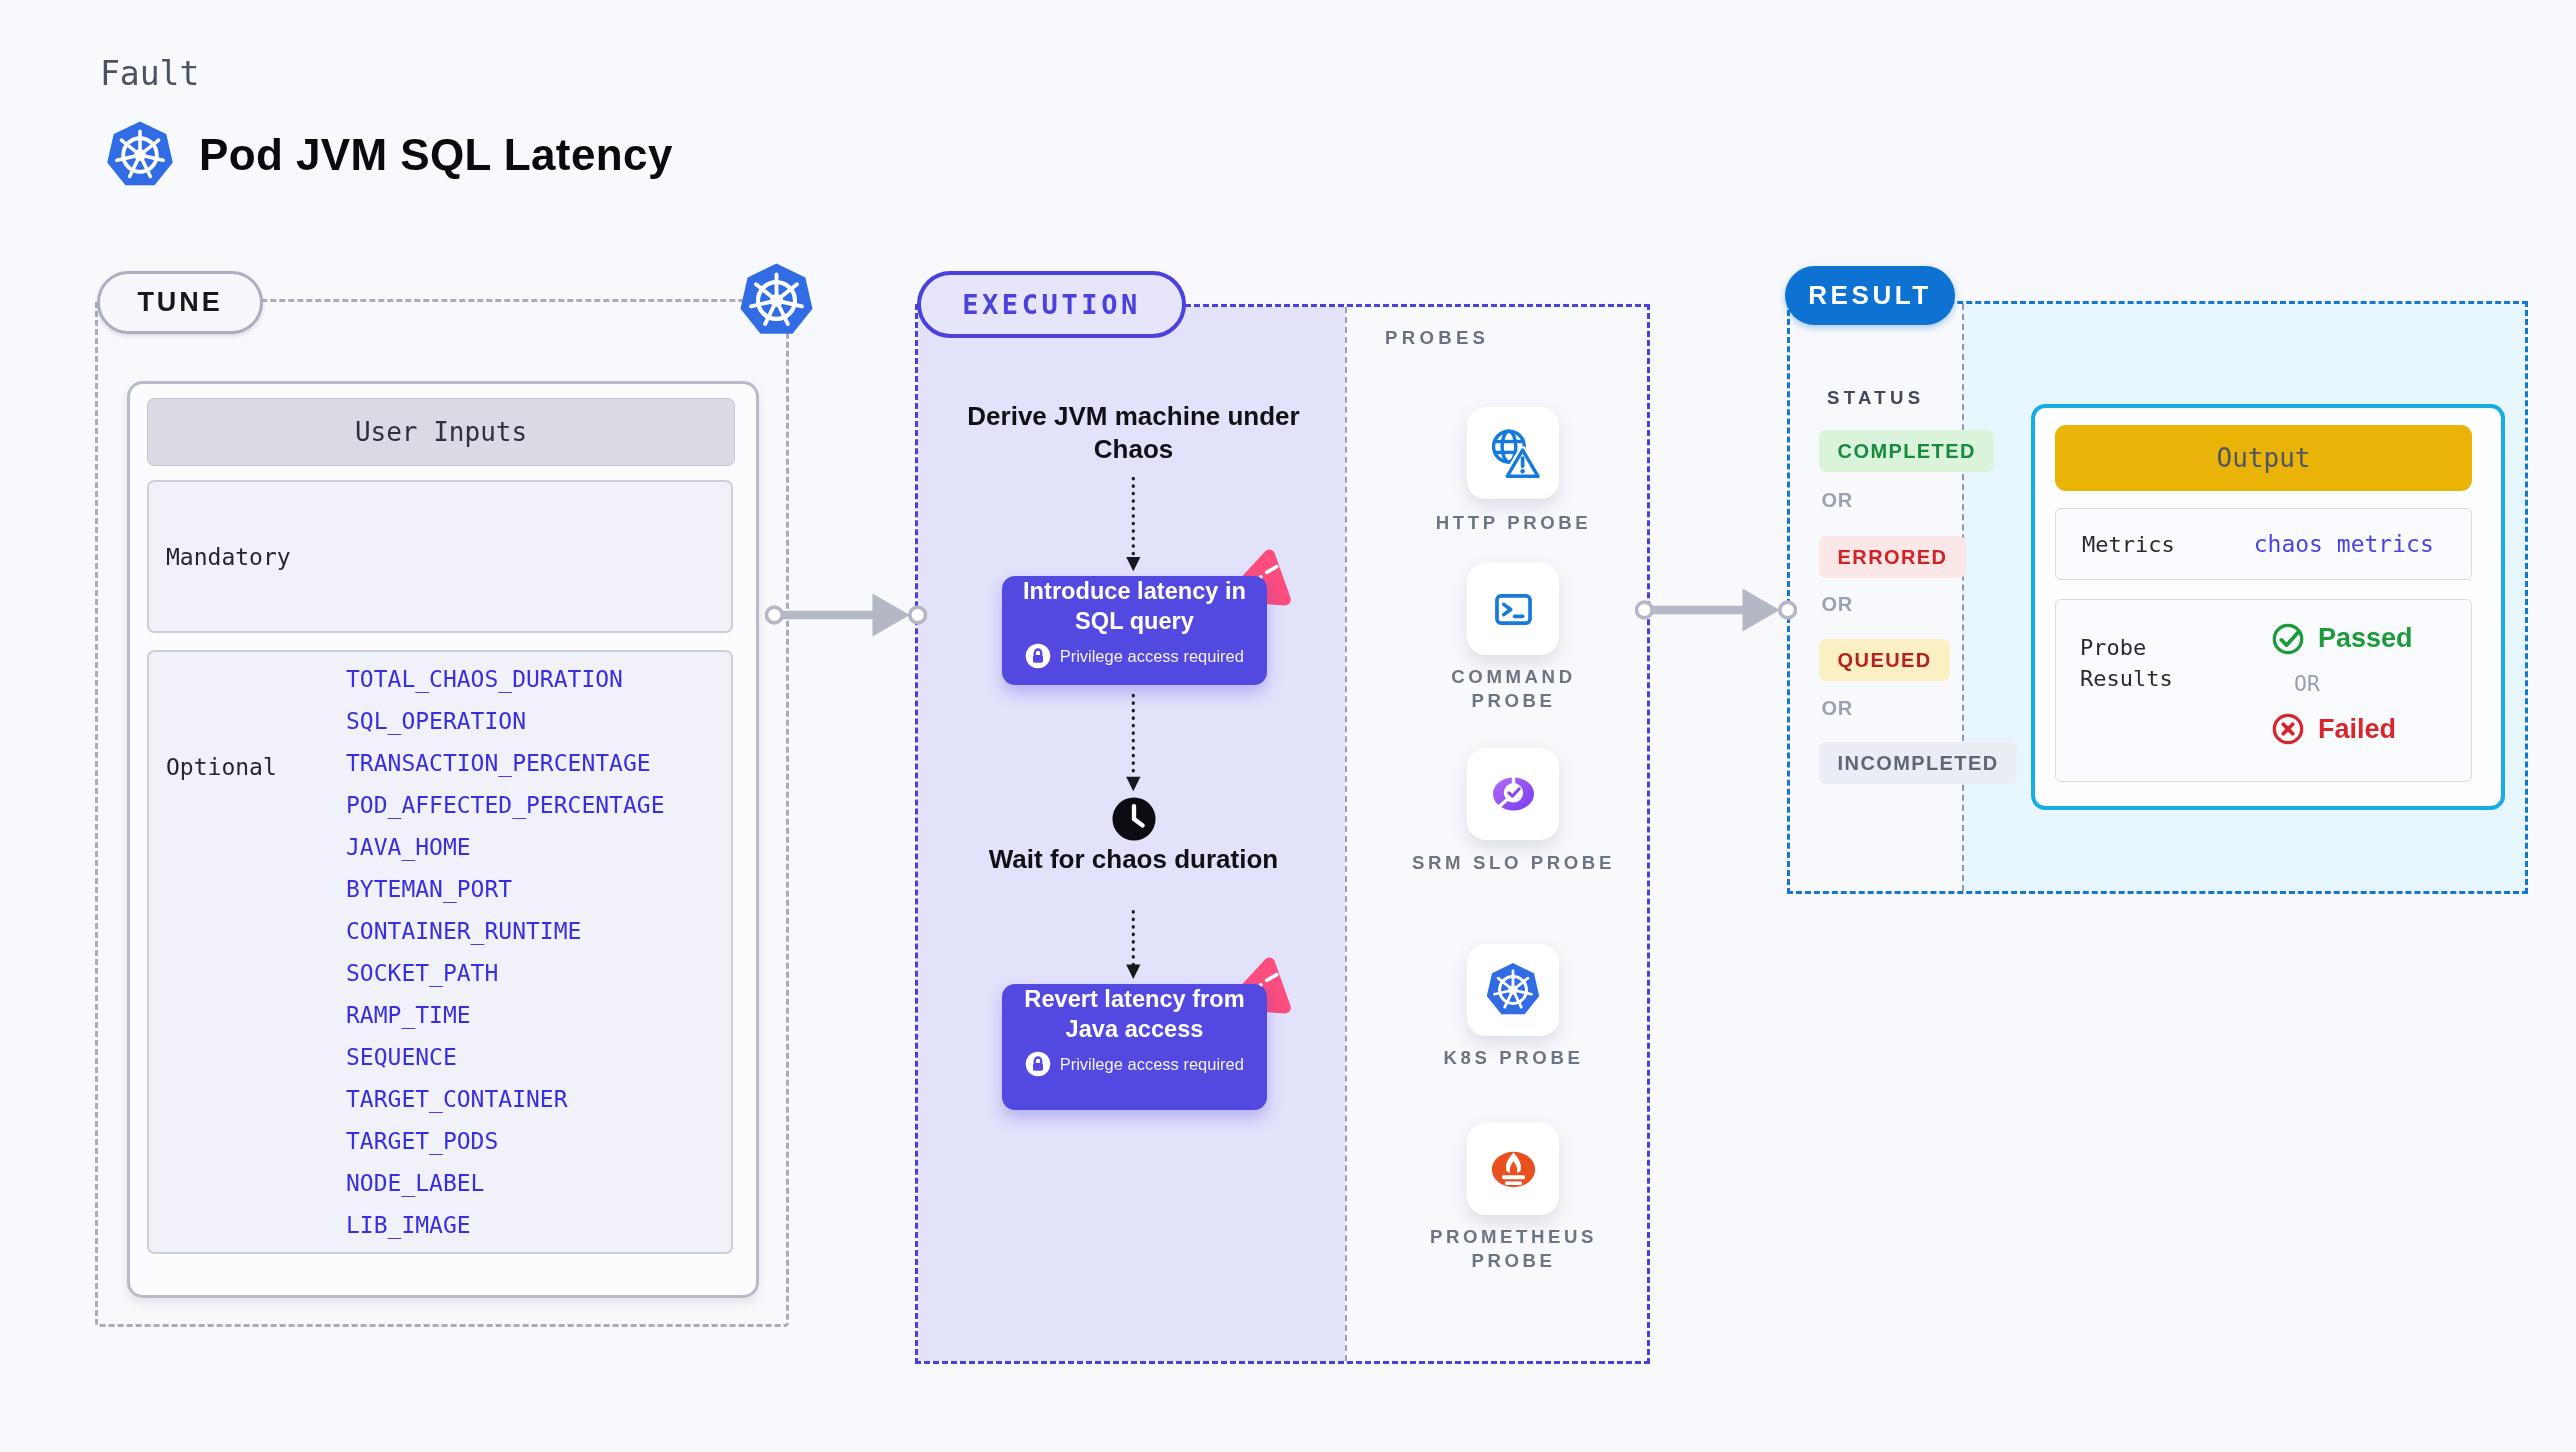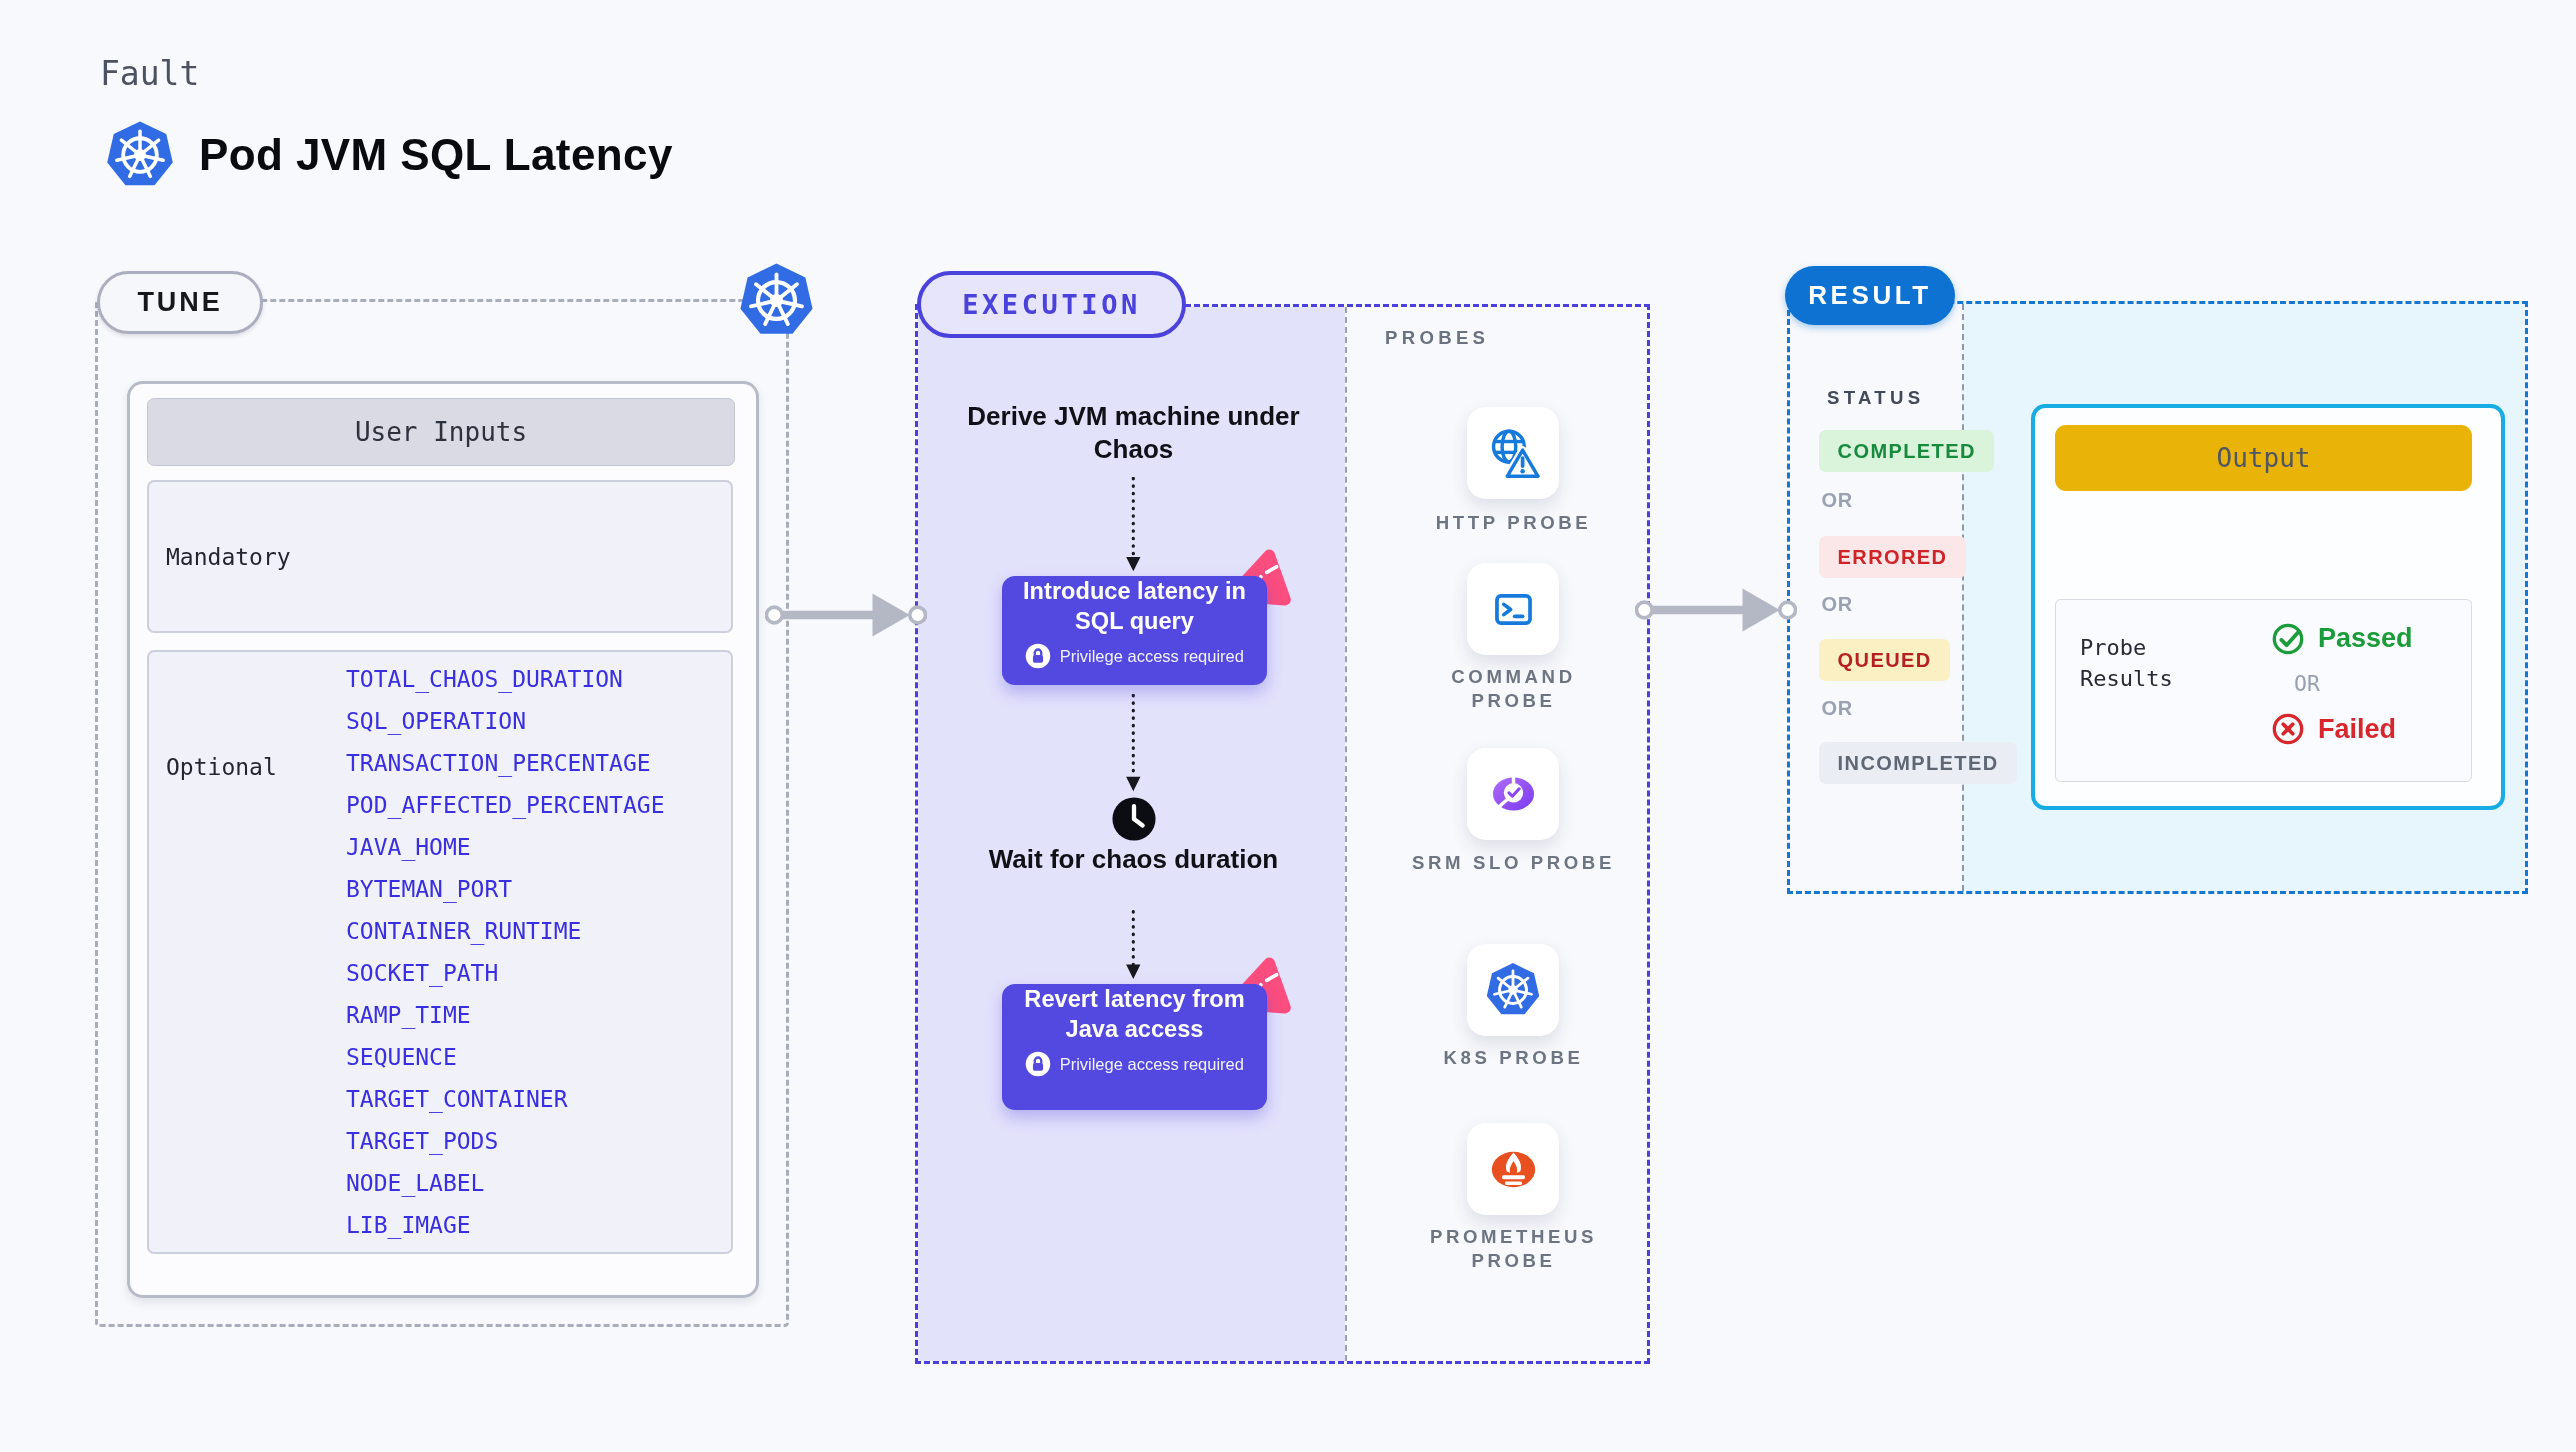--- a/index.html
+++ b/index.html
@@ -316,20 +316,24 @@
     <div class="abs or-label or-1">OR</div>
     <div class="abs badge badge-errored">ERRORED</div>
     <div class="abs or-label or-2">OR</div>
     <div class="abs badge badge-queued">QUEUED</div>
     <div class="abs or-label or-3">OR</div>
     <div class="abs badge badge-incompleted">INCOMPLETED</div>
 
     <div class="abs output-box">
       <div class="abs output-header mono">Output</div>
 
+      <div class="abs output-row metrics-row">
+        <span class="metrics-label mono">Metrics</span>
+        <span class="metrics-value mono">chaos metrics</span>
+      </div>
 
       <div class="abs output-row proberes-row">
         <div class="proberes-label mono">Probe Results</div>
         <div class="proberes-col">
           <div class="pf-row">
             <svg width="34" height="34" viewBox="0 0 72 72">
               <circle cx="36" cy="36" r="29" fill="none" stroke="#1b9c3a" stroke-width="7"></circle>
               <path d="M22,38 L33,49 L58,21" fill="none" stroke="#1b9c3a" stroke-width="8" stroke-linecap="round" stroke-linejoin="round"></path>
             </svg>
             <span class="passed-text">Passed</span>

